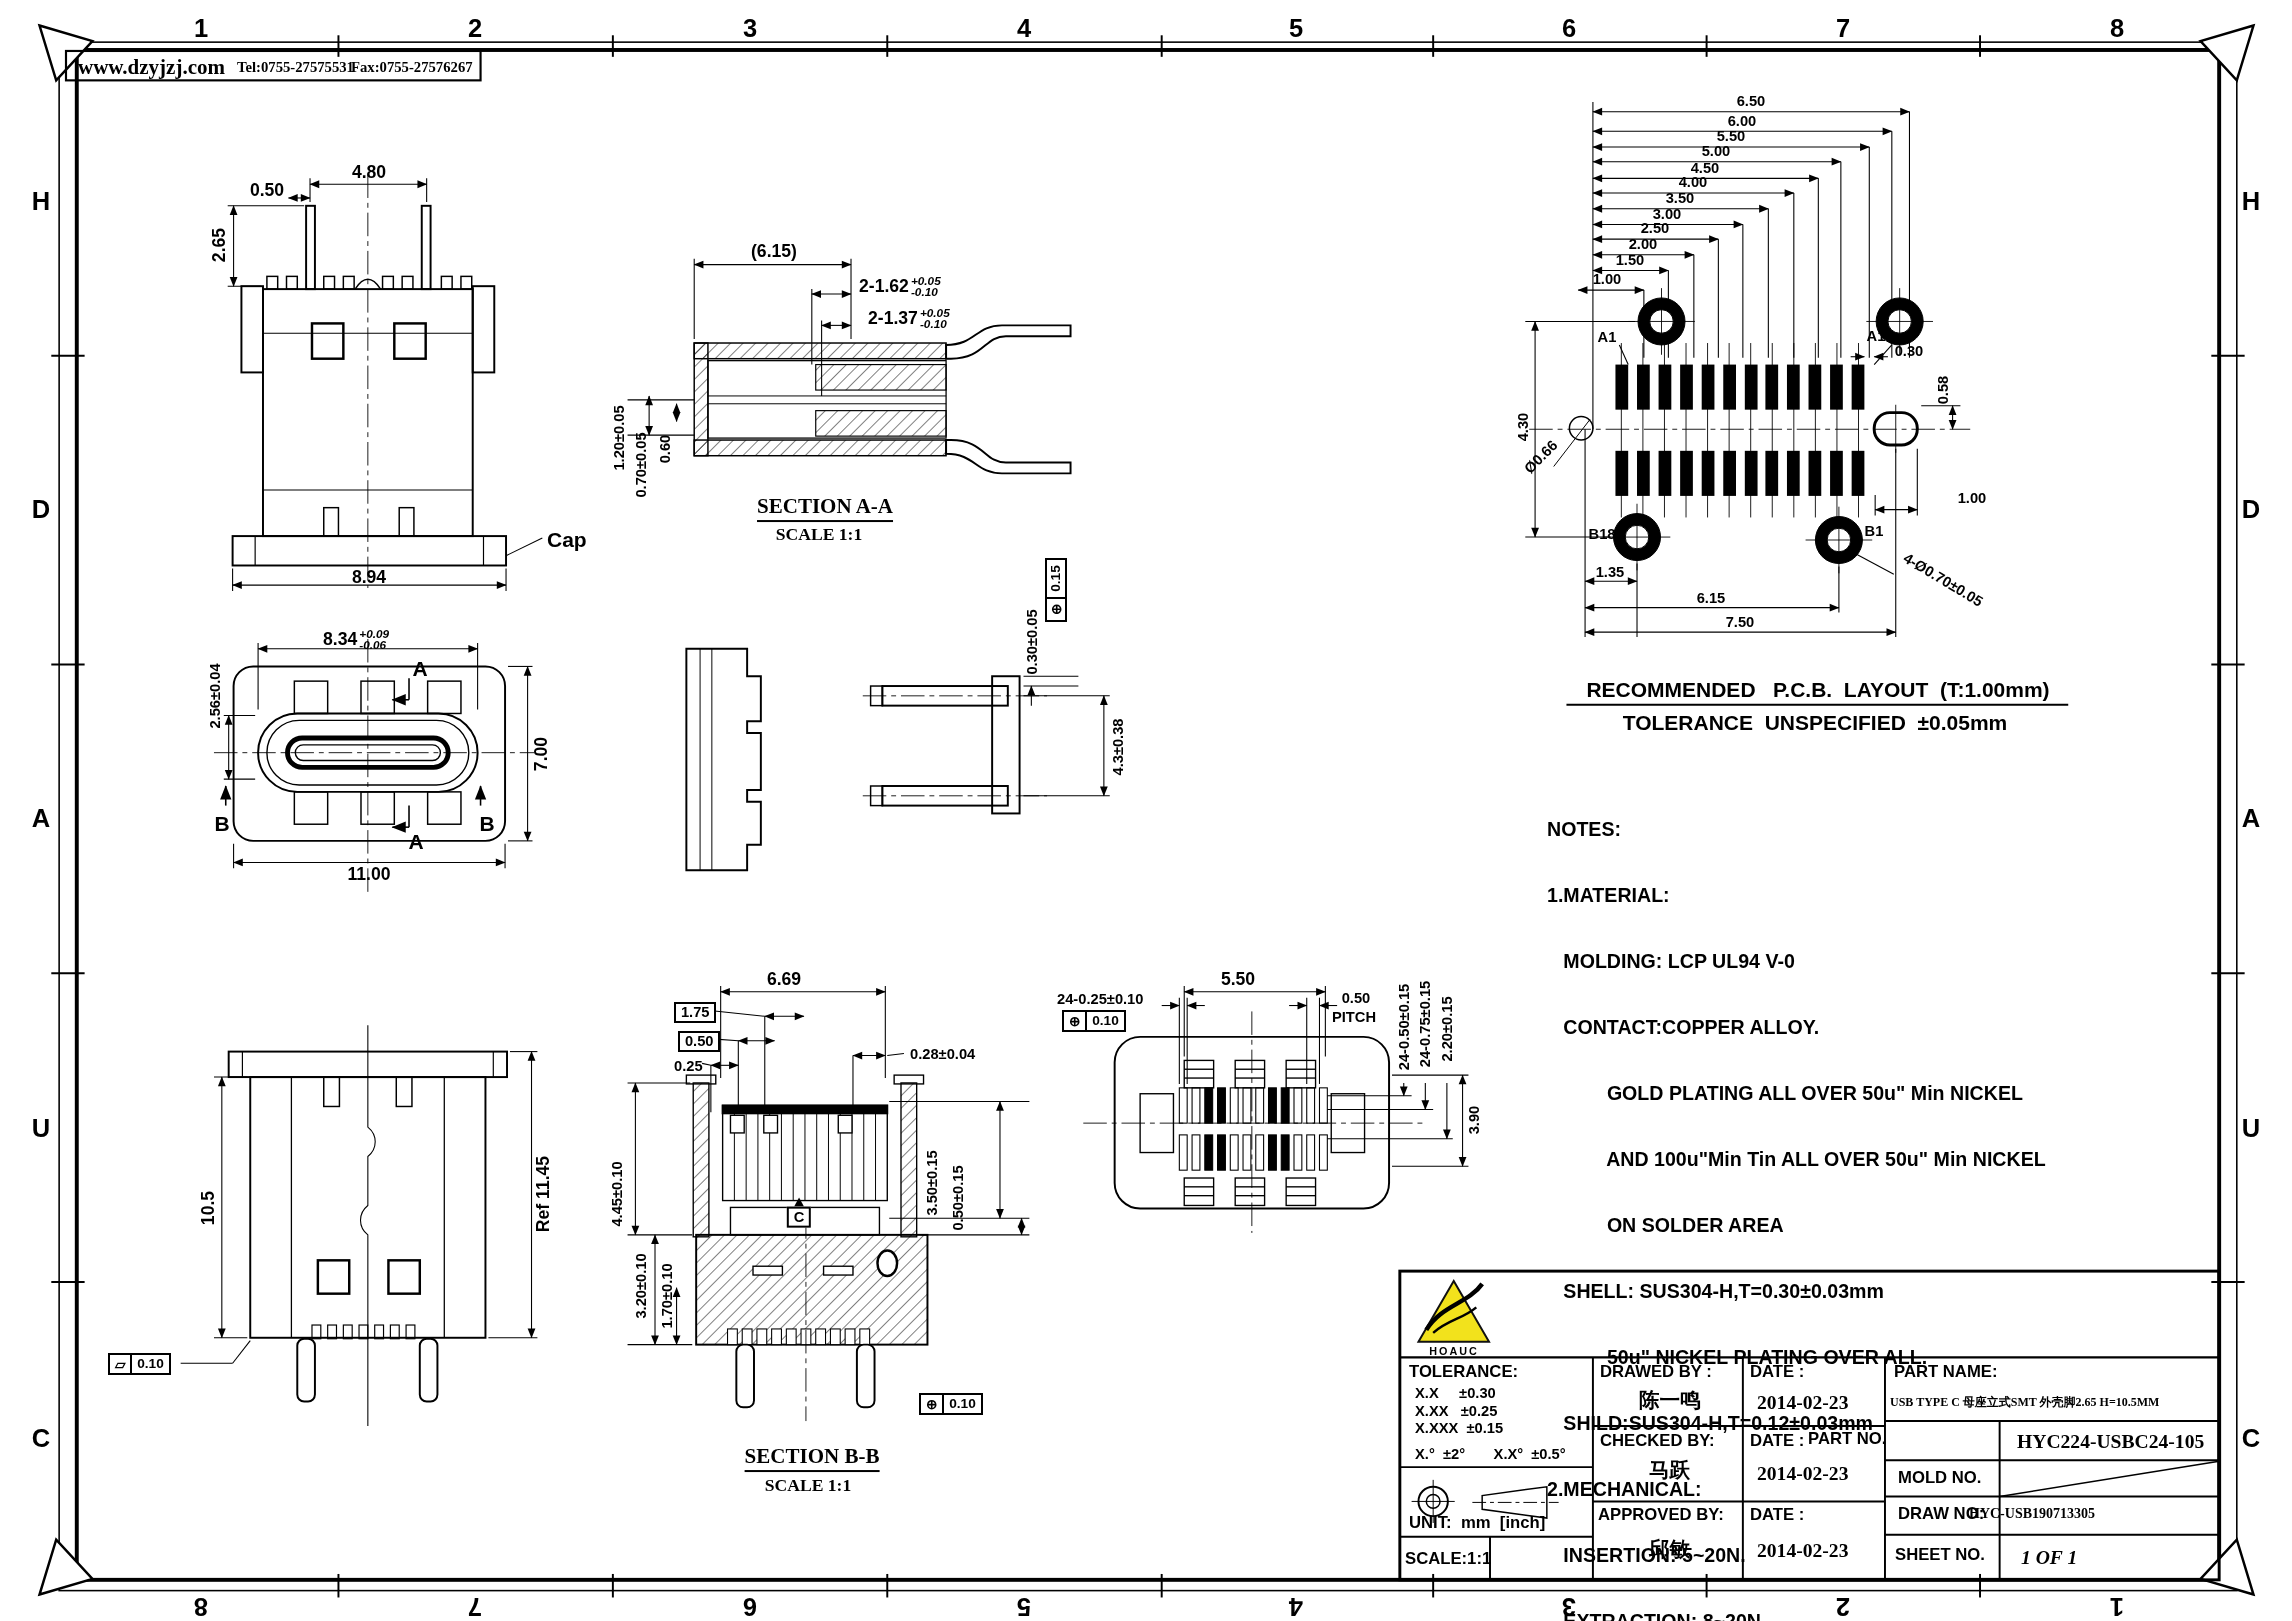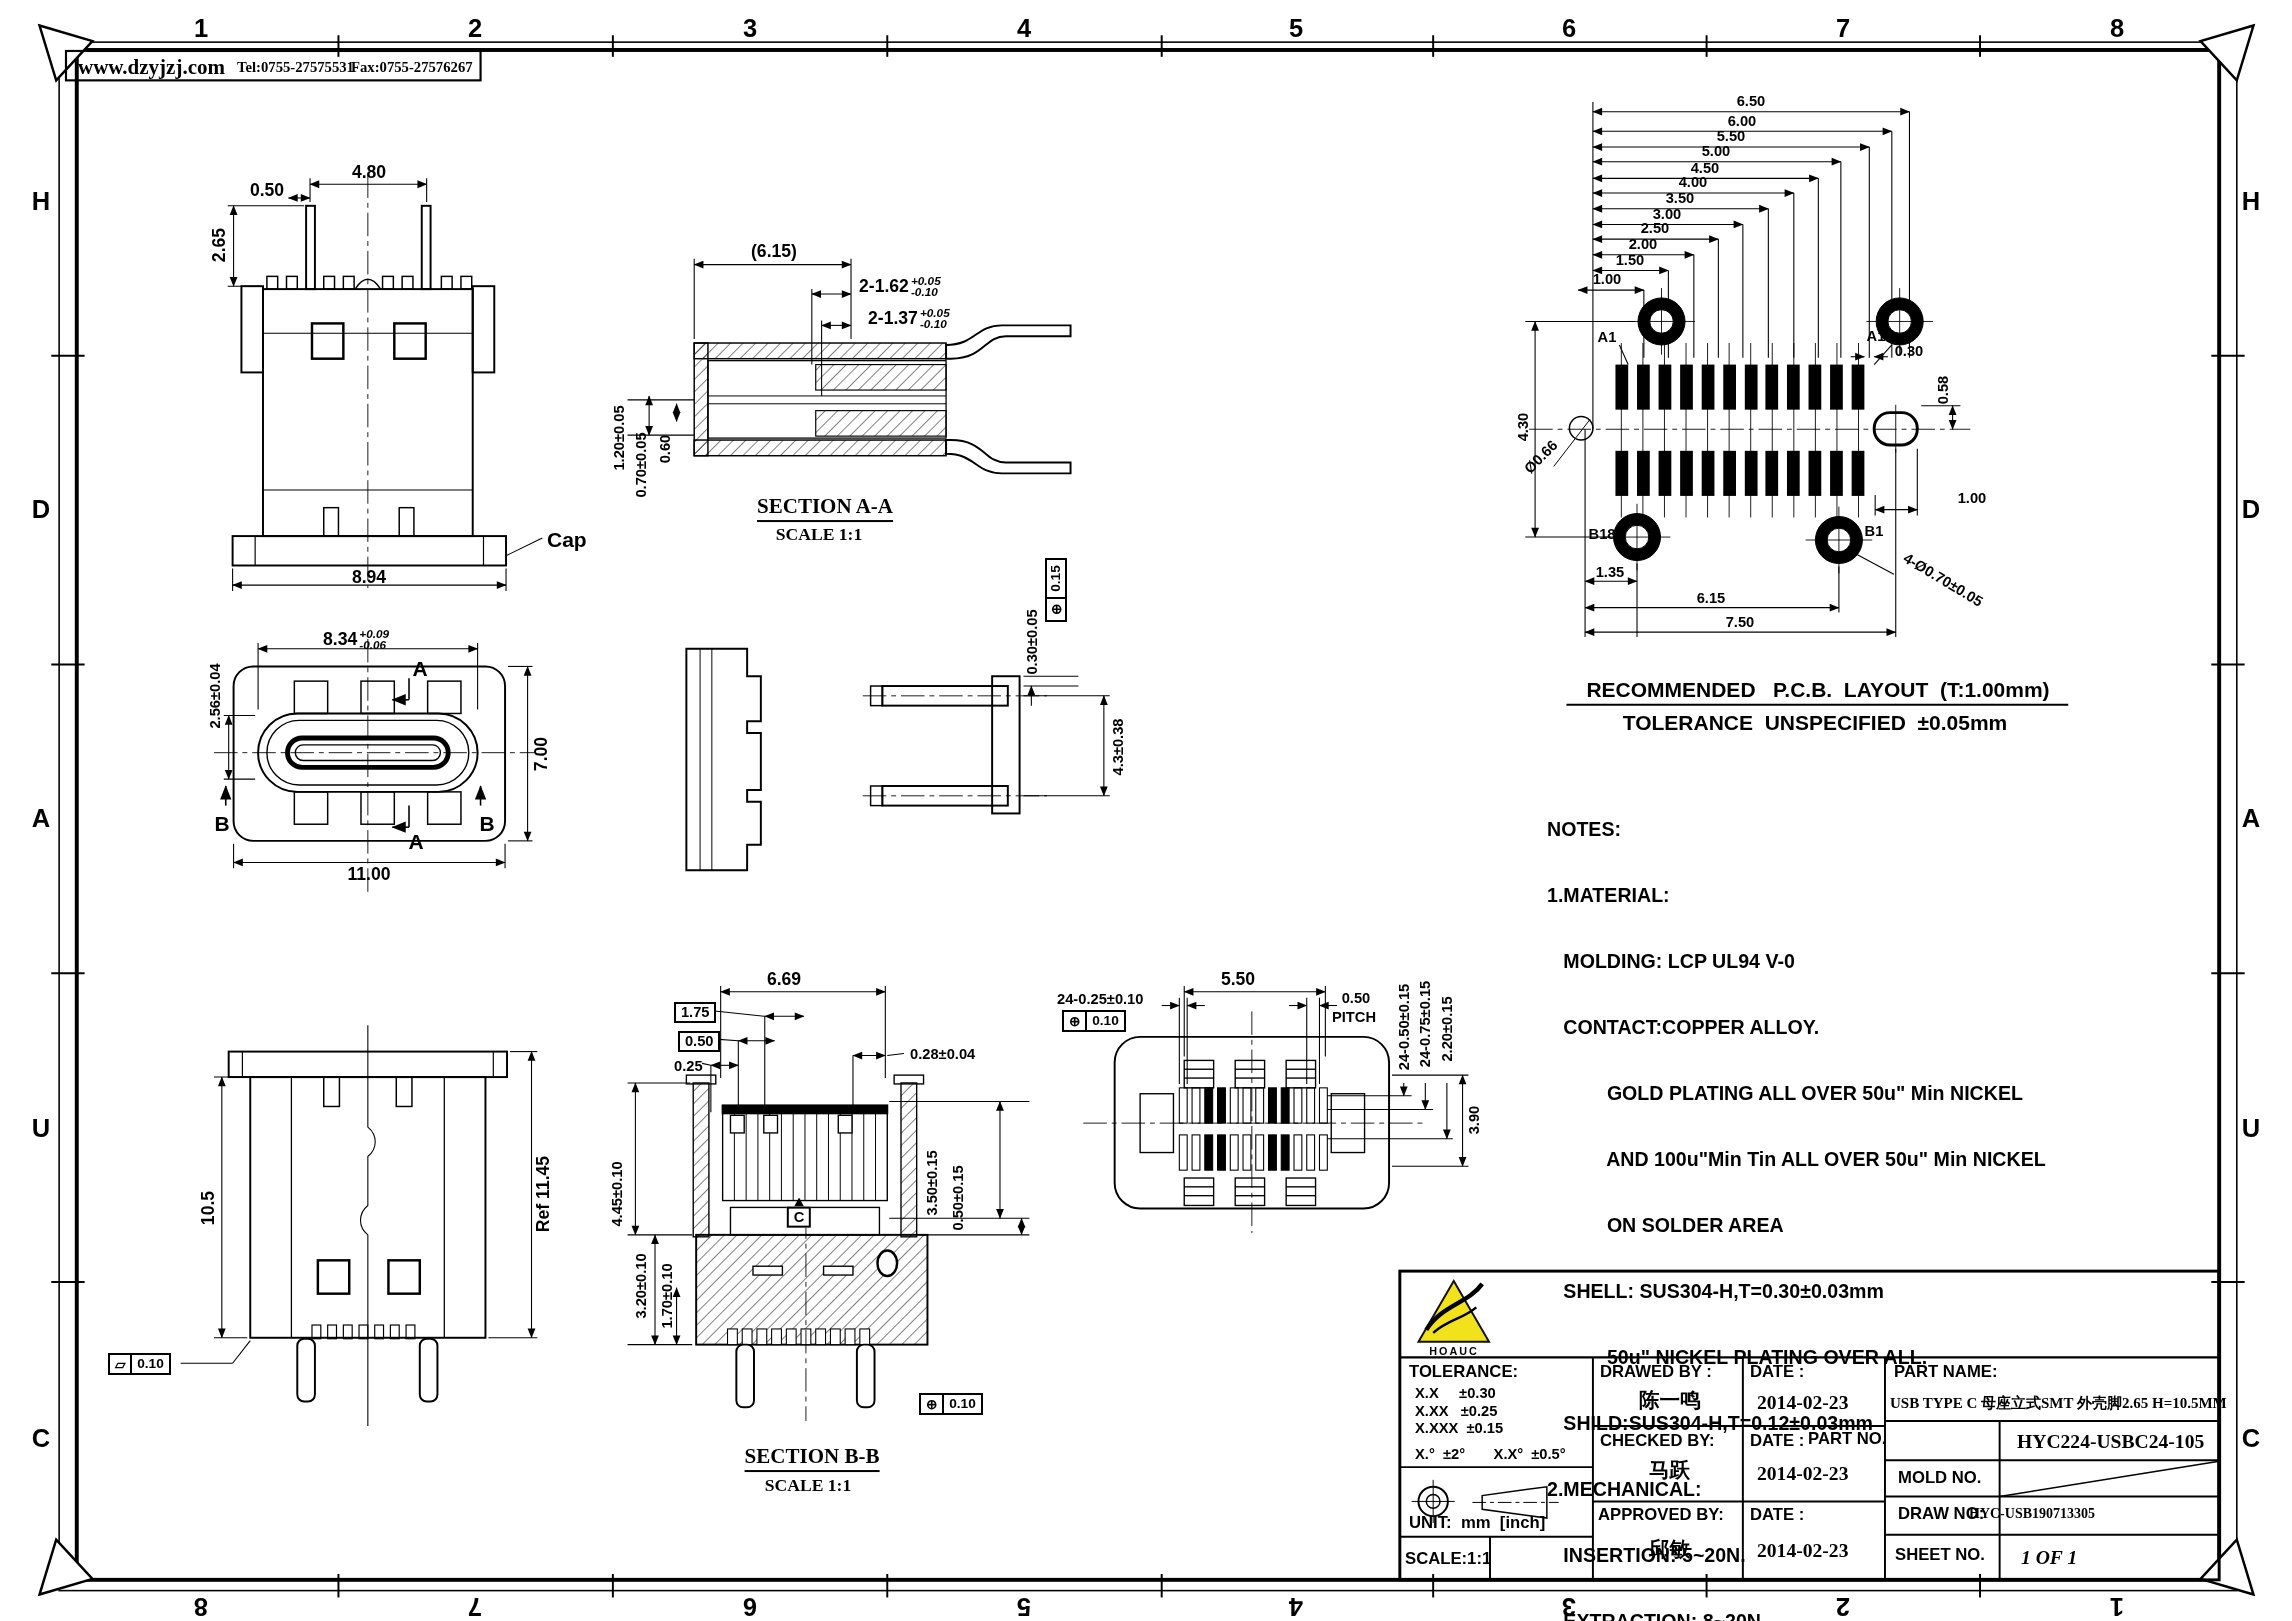--- a/index.html
+++ b/index.html
@@ -718,21 +718,21 @@
 <div class="lbl ser" style="left:1757px;top:1393px;font-size:19.6px;">2014-02-23</div>
 <div class="lbl tbl" style="left:1600px;top:1433px;">CHECKED BY:</div>
 <div class="lbl nm" style="left:1649px;top:1460px;">马跃</div>
 <div class="lbl tbl" style="left:1750px;top:1433px;">DATE :</div>
 <div class="lbl ser" style="left:1757px;top:1464px;font-size:19.6px;">2014-02-23</div>
 <div class="lbl tbl" style="left:1598px;top:1507px;">APPROVED BY:</div>
 <div class="lbl nm" style="left:1649px;top:1539px;">邱敏</div>
 <div class="lbl tbl" style="left:1750px;top:1507px;">DATE :</div>
 <div class="lbl ser" style="left:1757px;top:1541px;font-size:19.6px;">2014-02-23</div>
 <div class="lbl tbl" style="left:1894px;top:1364px;">PART NAME:</div>
-<div class="lbl ser" style="left:1890px;top:1396px;font-size:15px;">USB TYPE C 母座立式SMT 外壳脚2.65 H=10.5MM</div>
+<div class="lbl ser" style="left:1890px;top:1396px;font-size:12px;">USB TYPE C 母座立式SMT 外壳脚2.65 H=10.5MM</div>
 <div class="lbl tbl" style="left:1808px;top:1431px;">PART NO.</div>
 <div class="lbl ser" style="left:2017px;top:1432px;font-size:19.6px;">HYC224-USBC24-105</div>
 <div class="lbl tbl" style="left:1898px;top:1470px;">MOLD NO.</div>
 <div class="lbl tbl" style="left:1898px;top:1506px;">DRAW NO:</div>
 <div class="lbl ser" style="left:1969px;top:1507px;font-size:14px;">HYC-USB190713305</div>
 <div class="lbl tbl" style="left:1895px;top:1547px;">SHEET NO.</div>
 <div class="lbl ser" style="left:2021px;top:1548px;font-size:19.6px;font-style:italic;">1 OF 1</div>
 
 </div>
 

